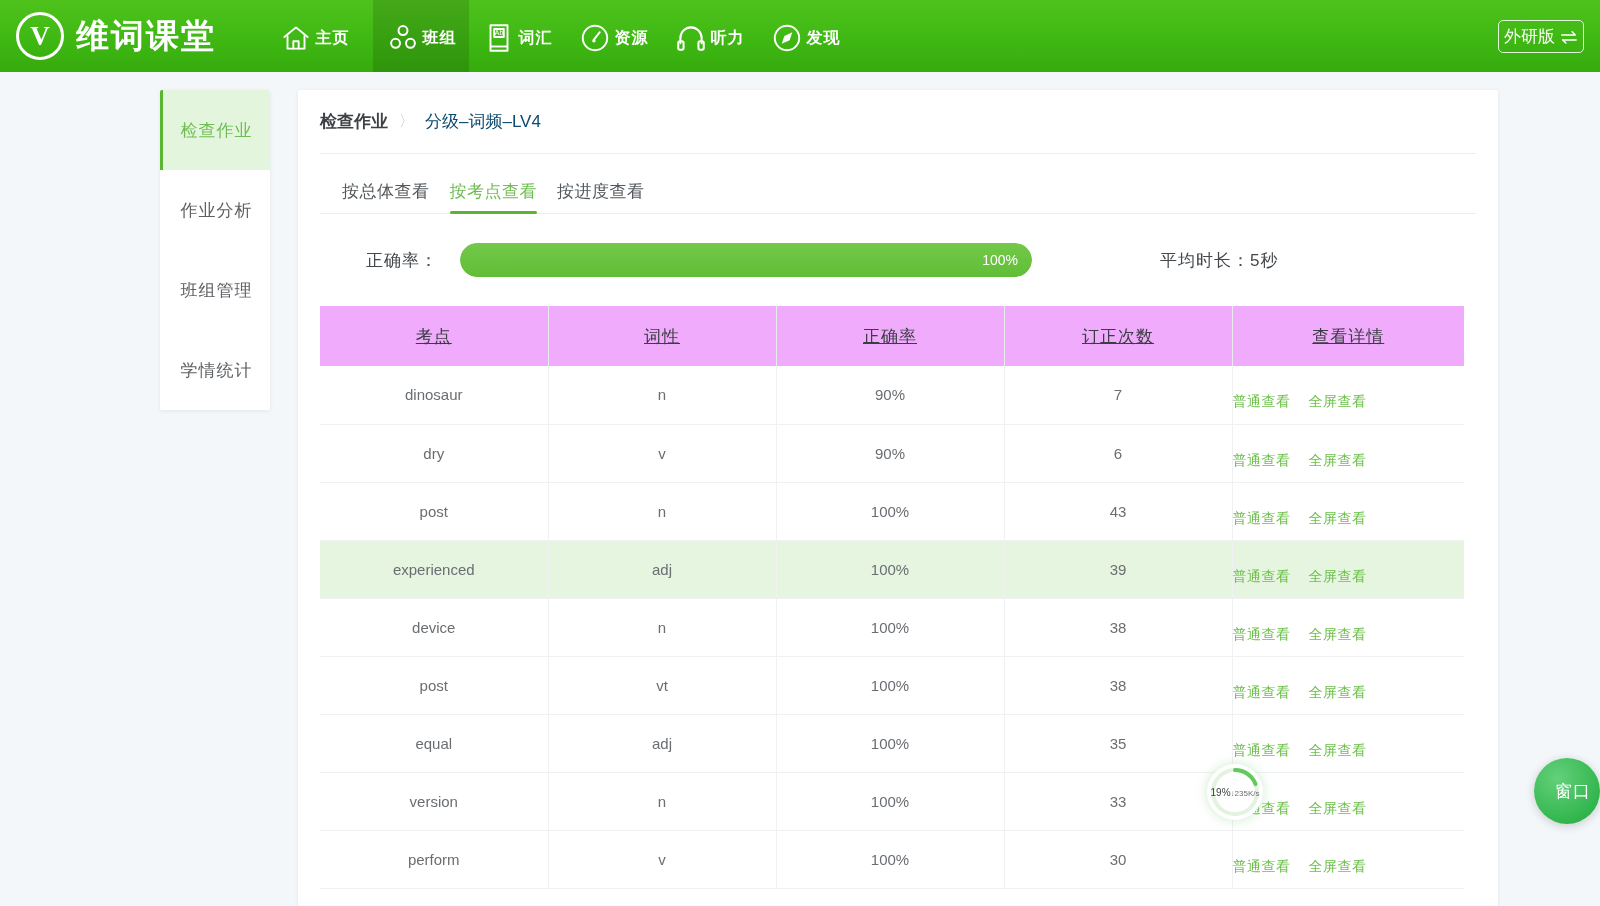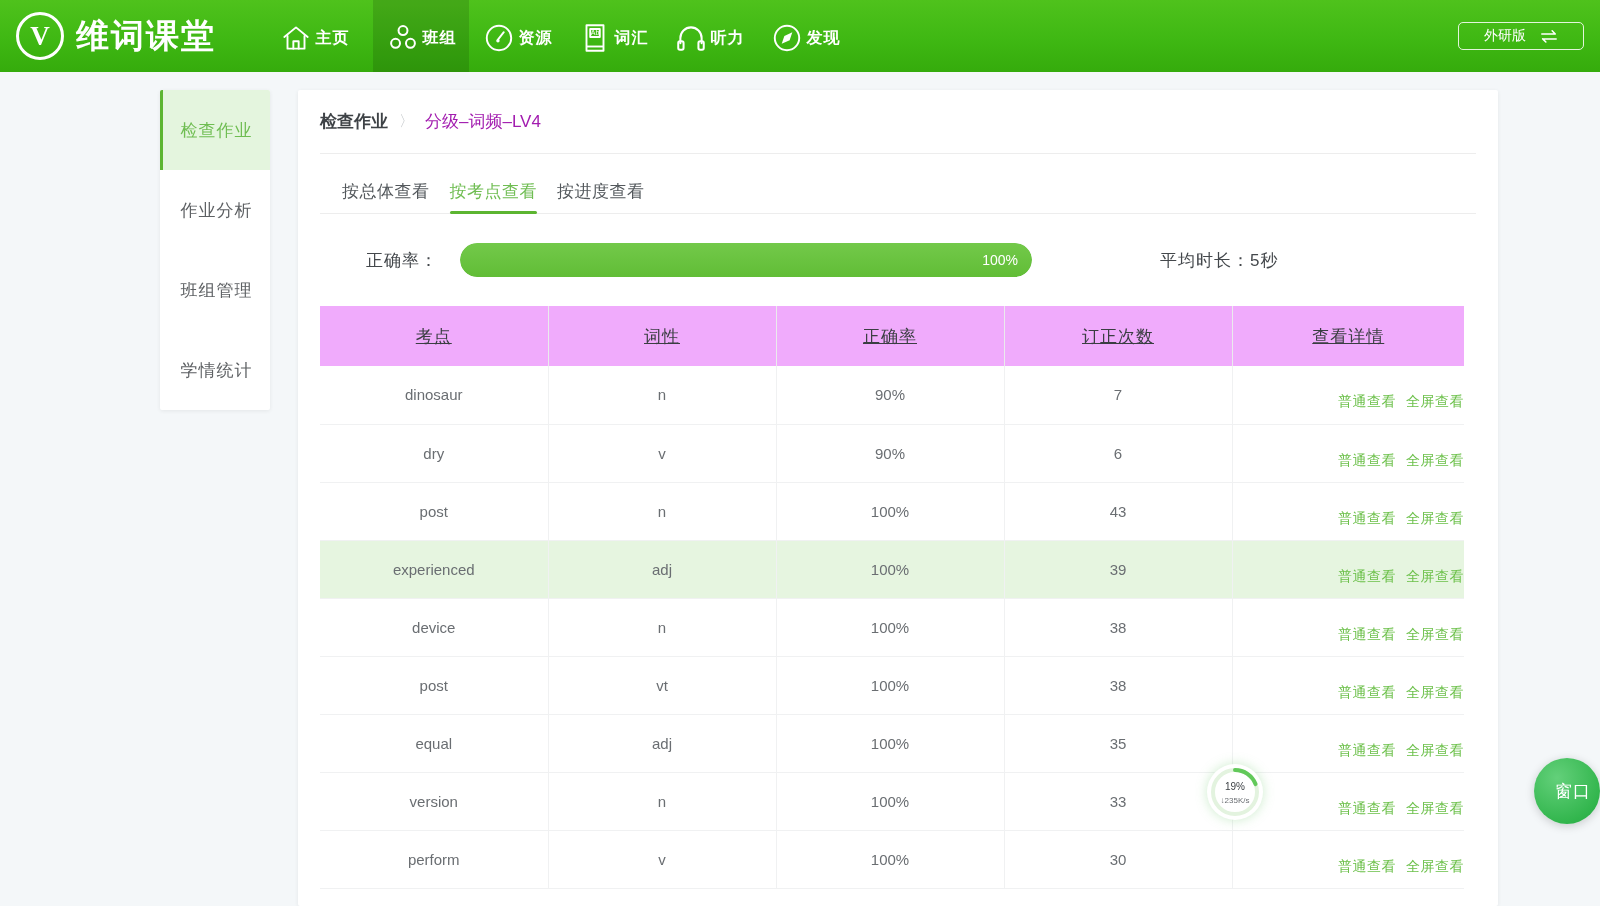--- a/index.html
+++ b/index.html
@@ -51,25 +51,25 @@
   .nav-icon { width: 34px; height: 34px; display: block; }
   .nav-icon svg { width: 100%; height: 100%; display: block; }
   .nav-label { font-size: 16px; font-weight: bold; letter-spacing: 1px; }
 
   .topnav-right {
     margin-left: auto;
     display: flex; align-items: center;
     padding-right: 16px;
   }
   .version-btn {
-    display: flex; align-items: center; gap: 14px;
+    display: flex; align-items: center; gap: 5px;
     border: 1px solid rgba(255,255,255,0.85);
     border-radius: 5px;
-    padding: 4px 25px;
-    font-size: 14px;
+    padding: 4px 5px;
+    font-size: 17px;
     cursor: pointer;
     background: transparent;
     color: #ffffff;
   }
   .swap-icon { width: 18px; height: 14px; display: block; }
 
   
   .page {
     position: relative;
     width: 1556px; height: 834px;
@@ -114,21 +114,21 @@
   }
 
   .breadcrumb {
     display: flex; align-items: center; gap: 11px;
     height: 64px;
     font-size: 17px;
     border-bottom: 1px solid #ededed;
   }
   .bc-root { color: #3e4246; font-weight: bold; cursor: pointer; }
   .bc-sep { color: #c3c6c9; font-size: 15px; }
-  .bc-cur { color: #a21caf; }
+  .bc-cur { color: #0c4a6e; }
 
   .tabs {
     display: flex; align-items: flex-end;
     height: 60px;
     gap: 20px;
     padding-left: 22px;
     border-bottom: 1px solid #ededed;
   }
   .tab {
     font-size: 17px; color: #53585c;
@@ -184,32 +184,32 @@
     height: 58px;
     text-align: center;
     font-size: 15px;
     color: #6a6e72;
     border-bottom: 1px solid #f0f1f2;
     border-right: 1px solid #f0f1f2;
   }
   .tbl td:last-child { border-right: none; }
   .tbl tr.hl td { background: #e6f5e0; }
   .col-word { color: #8fc77a; }
-  .actions { display: flex; align-items: center; justify-content: flex-end; gap: 10px; margin-top: 15px; }
+  .actions { display: flex; align-items: center; justify-content: flex-start; gap: 18px; margin-top: 15px; }
   .act-link { color: #6cc04a; font-size: 14px; cursor: pointer; letter-spacing: 0.5px; }
 
   
   .dl-widget {
     position: absolute;
     left: 1207px; top: 692px;
     width: 56px; height: 56px;
     border-radius: 50%;
     background: #ffffff;
     box-shadow: 0 0 12px rgba(110,200,110,0.35);
-    display: flex; flex-direction: column;
+    display: flex; flex-direction: row;
     align-items: center; justify-content: center;
     z-index: 40;
   }
   .dl-widget svg { position: absolute; inset: 0; width: 56px; height: 56px; }
   .dl-pct { position: relative; font-size: 17px; color: #3d4145; line-height: 1; margin-top: -3px; }
   .dl-pct span { font-size: 10px; }
   .dl-speed { position: relative; font-size: 8px; color: #6b6f73; margin-top: 3px; white-space: nowrap; }
 
   .edge-btn {
     position: absolute;
@@ -255,39 +255,39 @@
           <circle cx="16" cy="9" r="4.2"></circle>
             <circle cx="9" cy="21" r="4.2"></circle>
             <circle cx="23" cy="21" r="4.2"></circle>
         </svg>
       </span>
       <span class="nav-label">班组</span>
     </div>
 
     <div class="nav-item">
       <span class="nav-icon">
-        <svg viewBox="0 0 32 32" fill="none" stroke="#ffffff" stroke-width="1.8" stroke-linecap="round">
-          <circle cx="16" cy="16" r="11.5"></circle>
-            <path d="M20.5 10.5 L15 17.5"></path>
-            <circle cx="15" cy="18.6" r="1.6" fill="#ffffff" stroke="none"></circle>
-        </svg>
-      </span>
-      <span class="nav-label">资源</span>
-    </div>
-
-    <div class="nav-item">
-      <span class="nav-icon">
         <svg viewBox="0 0 32 32" fill="none" stroke="#ffffff" stroke-width="1.8" stroke-linejoin="round">
           <path d="M8 4 L24 4 L24 28 L8 28 Z"></path>
             <path d="M8 24 L24 24"></path>
           <rect x="11.5" y="7.5" width="9" height="7.5"></rect>
           <text x="16" y="13.4" font-size="6.6" fill="#ffffff" stroke="none" text-anchor="middle" font-family="Liberation Sans, sans-serif">Ab</text>
         </svg>
       </span>
       <span class="nav-label">词汇</span>
+    </div>
+
+    <div class="nav-item">
+      <span class="nav-icon">
+        <svg viewBox="0 0 32 32" fill="none" stroke="#ffffff" stroke-width="1.8" stroke-linecap="round">
+          <circle cx="16" cy="16" r="11.5"></circle>
+            <path d="M20.5 10.5 L15 17.5"></path>
+            <circle cx="15" cy="18.6" r="1.6" fill="#ffffff" stroke="none"></circle>
+        </svg>
+      </span>
+      <span class="nav-label">资源</span>
     </div>
 
     <div class="nav-item">
       <span class="nav-icon">
         <svg viewBox="0 0 32 32" fill="none" stroke="#ffffff" stroke-width="1.9" stroke-linecap="round" stroke-linejoin="round">
           <path d="M6 21 L6 16 A10 10 0 0 1 26 16 L26 21"></path>
           <rect x="4" y="19" width="5" height="8" rx="1.6"></rect>
             <rect x="23" y="19" width="5" height="8" rx="1.6"></rect>
         </svg>
       </span>

